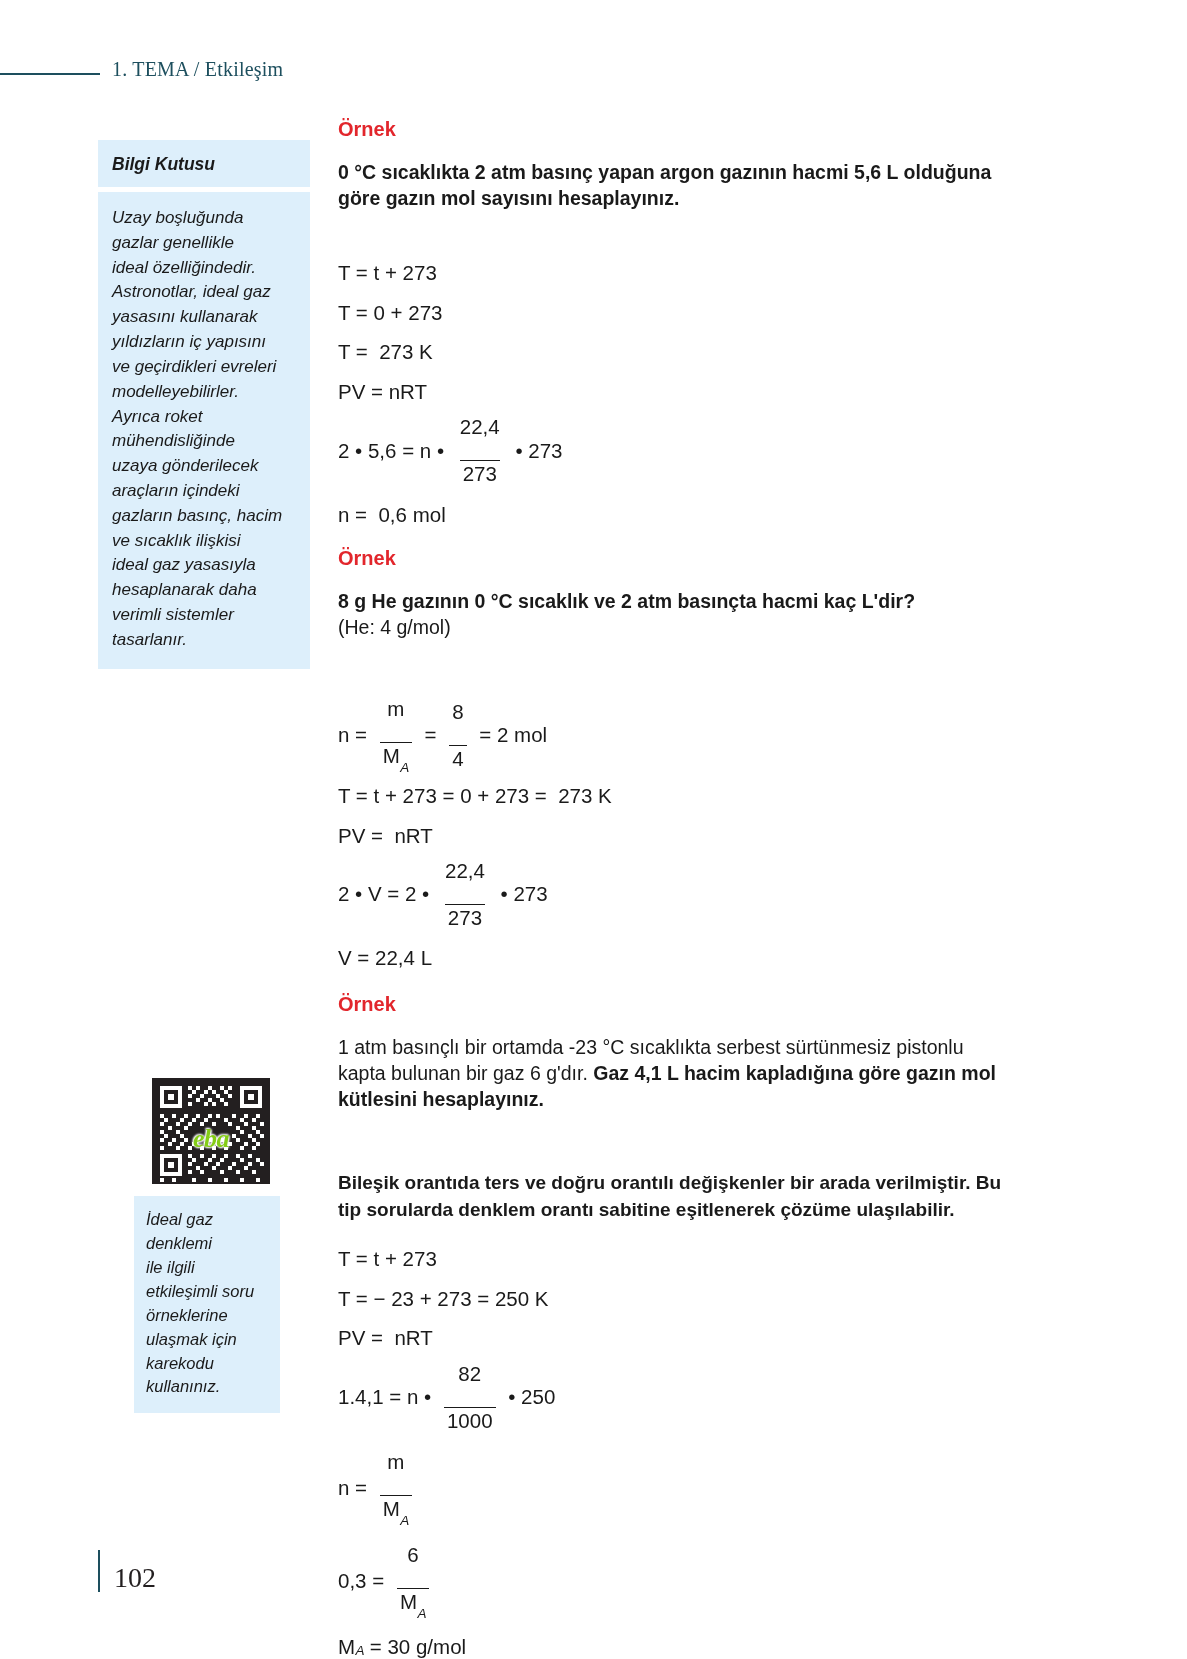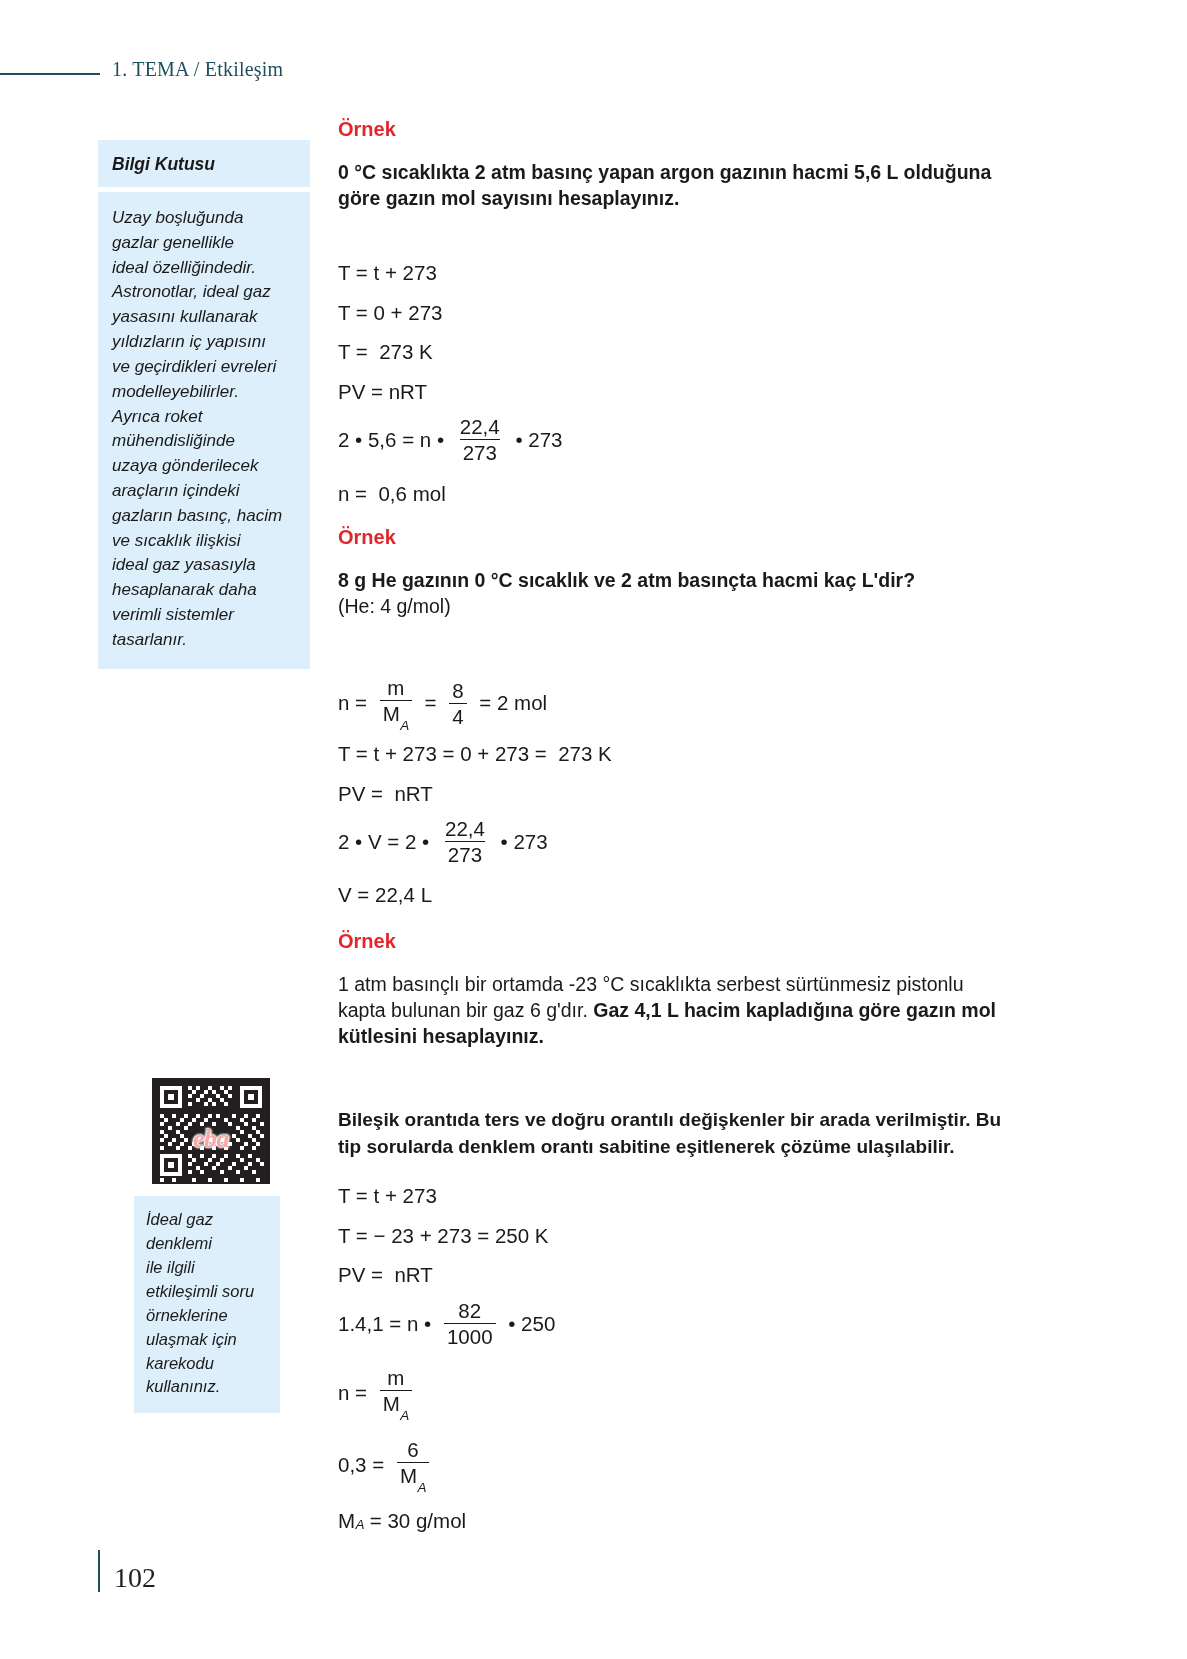--- a/index.html
+++ b/index.html
@@ -100,21 +100,21 @@
   #qr-eba {
     position: absolute;
     left: 0;
     top: 46px;
     width: 118px;
     text-align: center;
     font-family: "Liberation Serif", serif;
     font-style: italic;
     font-weight: bold;
     font-size: 26px;
-    color: #fca5a5;
+    color: #84cc16;
     text-shadow: 0 0 2px #fff, 0 0 3px #fff, 1px 1px 2px #fff, -1px -1px 2px #fff;
     letter-spacing: -0.5px;
   }
   #qr-caption {
     position: absolute;
     left: -18px;
     top: 118px;
     width: 146px;
     background: #ddeffb;
     font-size: 16.5px;
@@ -158,20 +158,21 @@
   }
   .math-line.tight { margin-bottom: 14px; }
   .frac {
     display: inline-flex;
     flex-direction: column;
     align-items: center;
     justify-content: center;
     vertical-align: middle;
     margin: 0 7px;
     line-height: 1.08;
+    gap: 21px;
   }
   .frac .num { padding: 0 3px 1px 3px; }
   .frac .den {
     padding: 2px 3px 0 3px;
     border-top: 1.6px solid #1a1a1a;
   }
   .sub {
     font-size: 0.66em;
     font-style: italic;
     vertical-align: sub;

